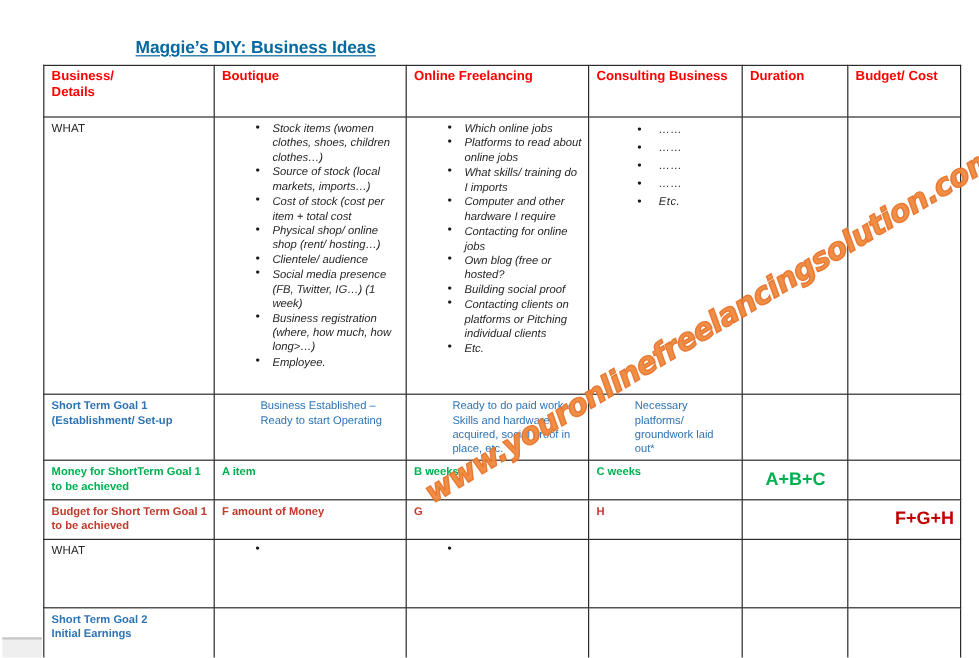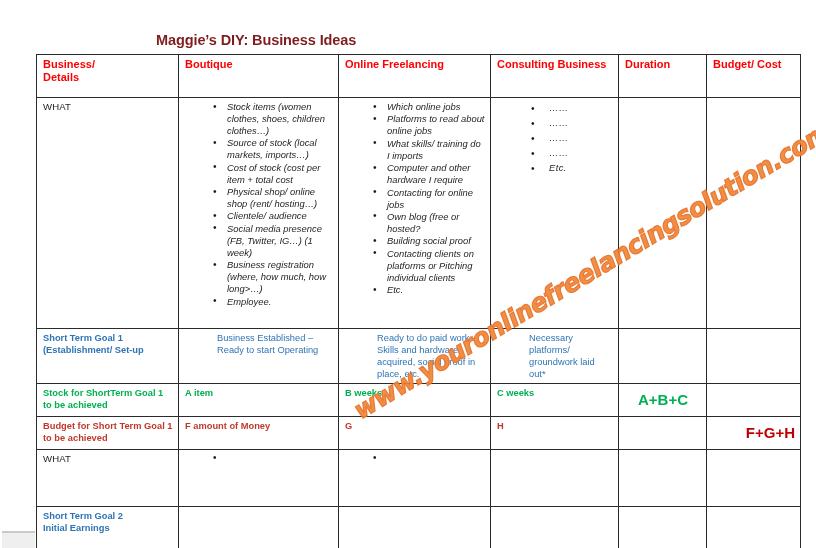--- a/index.html
+++ b/index.html
@@ -24,25 +24,25 @@
     overflow: hidden;
   }
 
   
   #doc-title {
     position: absolute;
     left: 113px;
     top: 32px;
     font-size: 14.5px;
     font-weight: bold;
-    color: #7f1d1d;
+    color: #0369a1;
     letter-spacing: -0.1px;
+    text-decoration: underline;
     text-underline-offset: 2px;
     white-space: nowrap;
-    margin-left: 43px;
   }
 
   
   #ideas-table {
     position: absolute;
     left: 36px;
     top: 54px;
     width: 764px;
     border-collapse: collapse;
     table-layout: fixed;
@@ -293,21 +293,21 @@
         </td>
         <td>
           <div class="blue-plain">Necessary platforms/ groundwork laid out*</div>
         </td>
         <td></td>
         <td></td>
       </tr>
 
       <tr class="r-time">
         <td>
-          <div class="green-txt"><span>Stock for </span><span class="spell">ShortTerm</span><span> Goal 1 to be achieved</span></div>
+          <div class="green-txt"><span>Money for </span><span class="spell">ShortTerm</span><span> Goal 1 to be achieved</span></div>
         </td>
         <td>
           <div class="green-txt">A item</div>
         </td>
         <td>
           <div class="green-txt">B weeks</div>
         </td>
         <td>
           <div class="green-txt">C weeks</div>
         </td>

